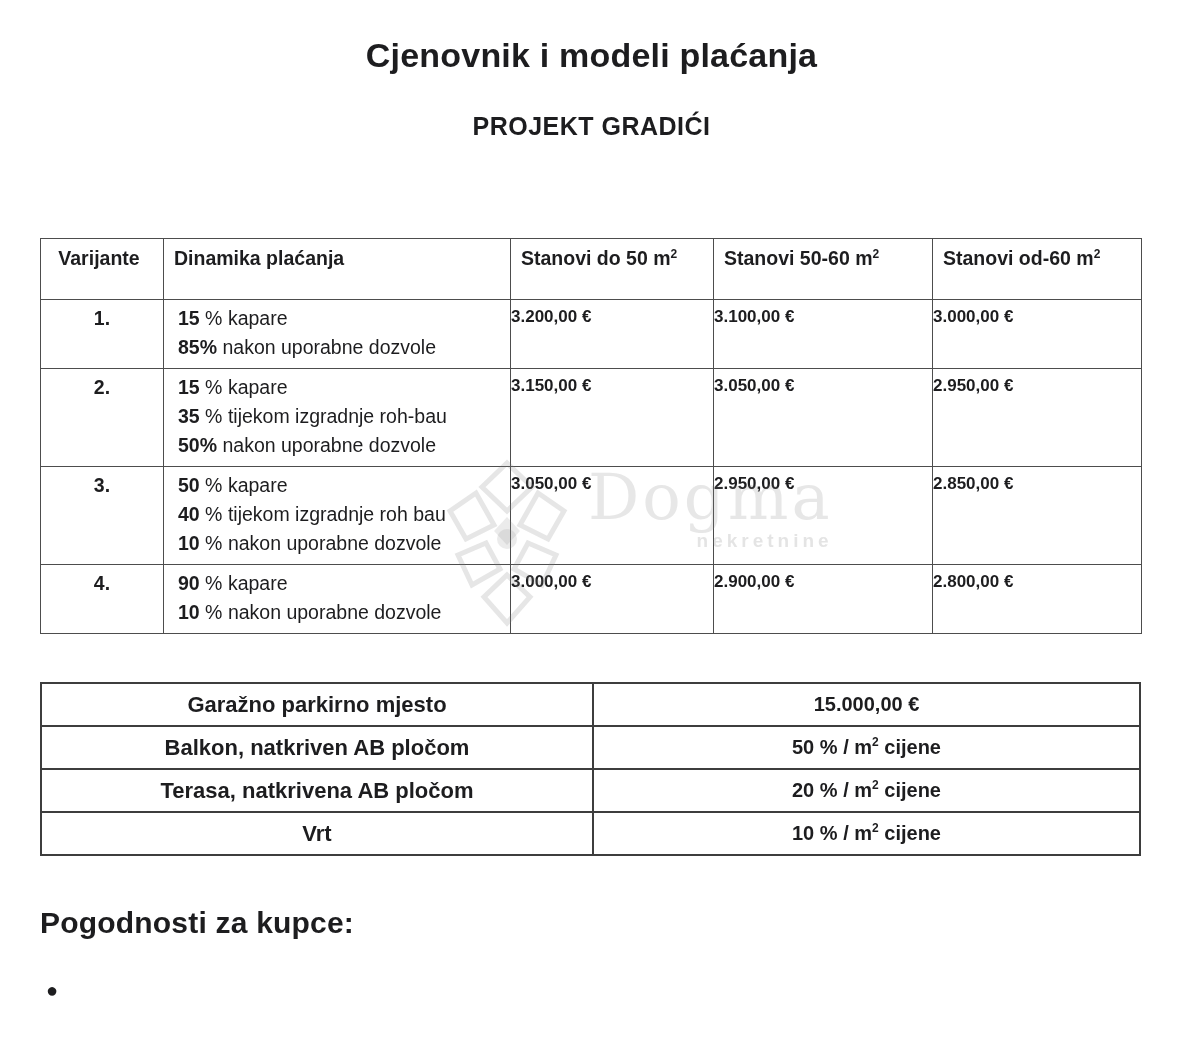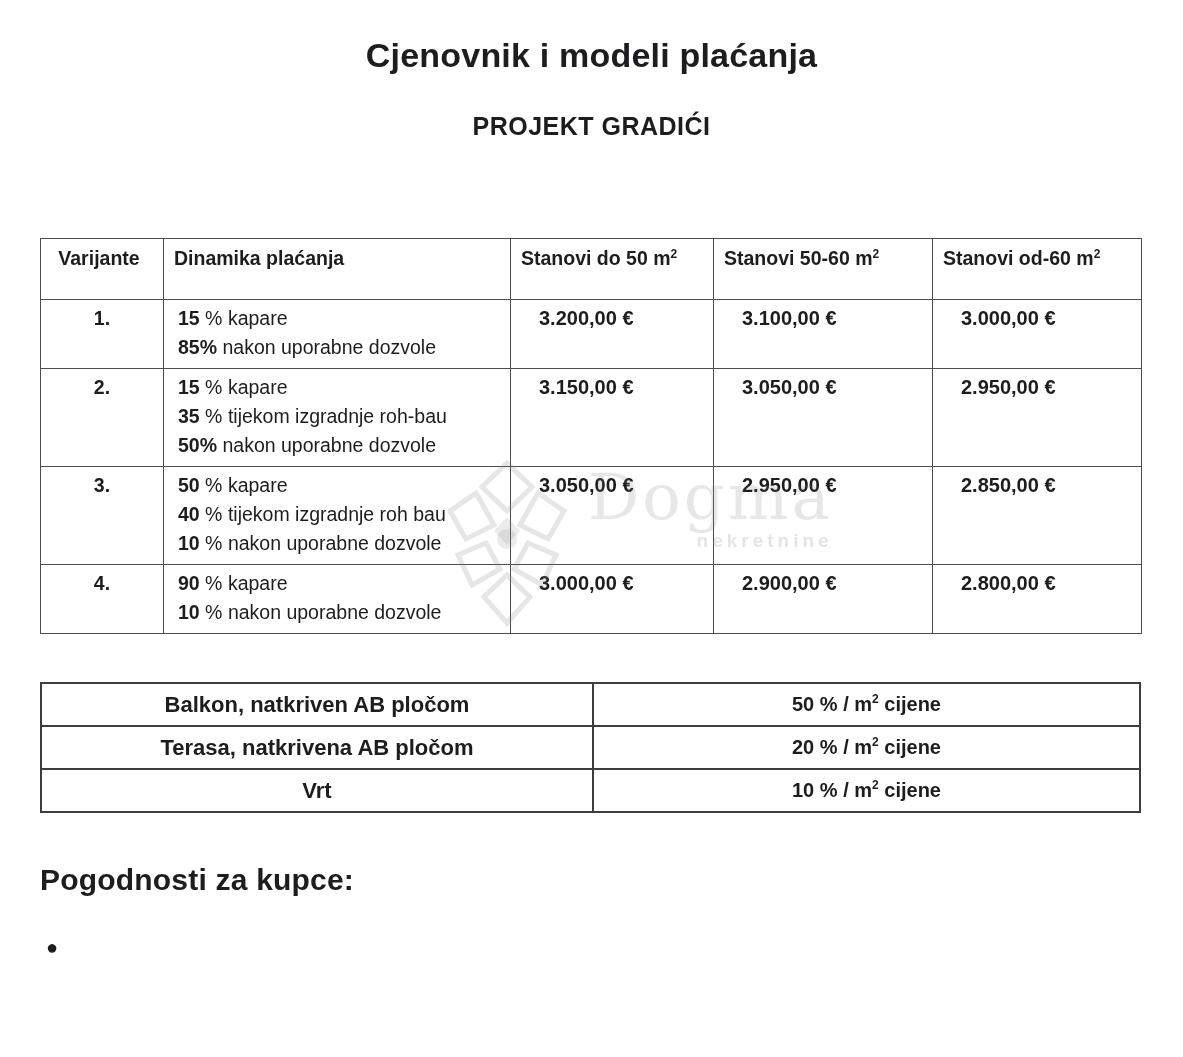--- a/index.html
+++ b/index.html
@@ -41,21 +41,21 @@
   .t1 th.c2 { width: 203px; }
   .t1 th.c3 { width: 219px; }
   .t1 th.c4 { width: 209px; }
   sup { font-size: 12px; line-height: 0; }
   .t1 td.variant {
     text-align: center; vertical-align: top;
     padding-top: 7px; font-weight: 700; font-size: 19.5px;
   }
   .t1 td.dynamics { vertical-align: top; padding: 4px 8px 6px 14px; font-size: 19.5px; }
   .dyn-line { line-height: 29px; white-space: nowrap; }
-  .t1 td.price { vertical-align: top; padding: 7px 6px 0 28px; font-weight: 700; font-size: 20px; }
+  .t1 td.price { vertical-align: top; padding: 7px 6px 0 0; font-weight: 700; font-size: 17px; }
 
   
   .watermark {
     position: absolute; left: 392px; top: 213px; z-index: 2;
     display: flex; align-items: flex-start; pointer-events: none;
     user-select: none;
   }
   .wm-flower { flex: none; }
   .wm-textcol { margin-left: 6px; margin-top: 14px; }
   .wm-text {
@@ -163,20 +163,24 @@
       <div class="wm-textcol">
         <div class="wm-text">Dogma</div>
         <div class="wm-sub">nekretnine</div>
       </div>
     </div>
   </div>
 
   <table class="t2">
     <tbody id="t2-body">
         <tr>
+          <td class="xlabel">Garažno parkirno mjesto</td>
+          <td class="xvalue">15.000,00 €</td>
+        </tr>
+        <tr>
           <td class="xlabel">Balkon, natkriven AB pločom</td>
           <td class="xvalue">50 % / m<sup>2</sup> cijene</td>
         </tr>
         <tr>
           <td class="xlabel">Terasa, natkrivena AB pločom</td>
           <td class="xvalue">20 % / m<sup>2</sup> cijene</td>
         </tr>
         <tr>
           <td class="xlabel">Vrt</td>
           <td class="xvalue">10 % / m<sup>2</sup> cijene</td>

